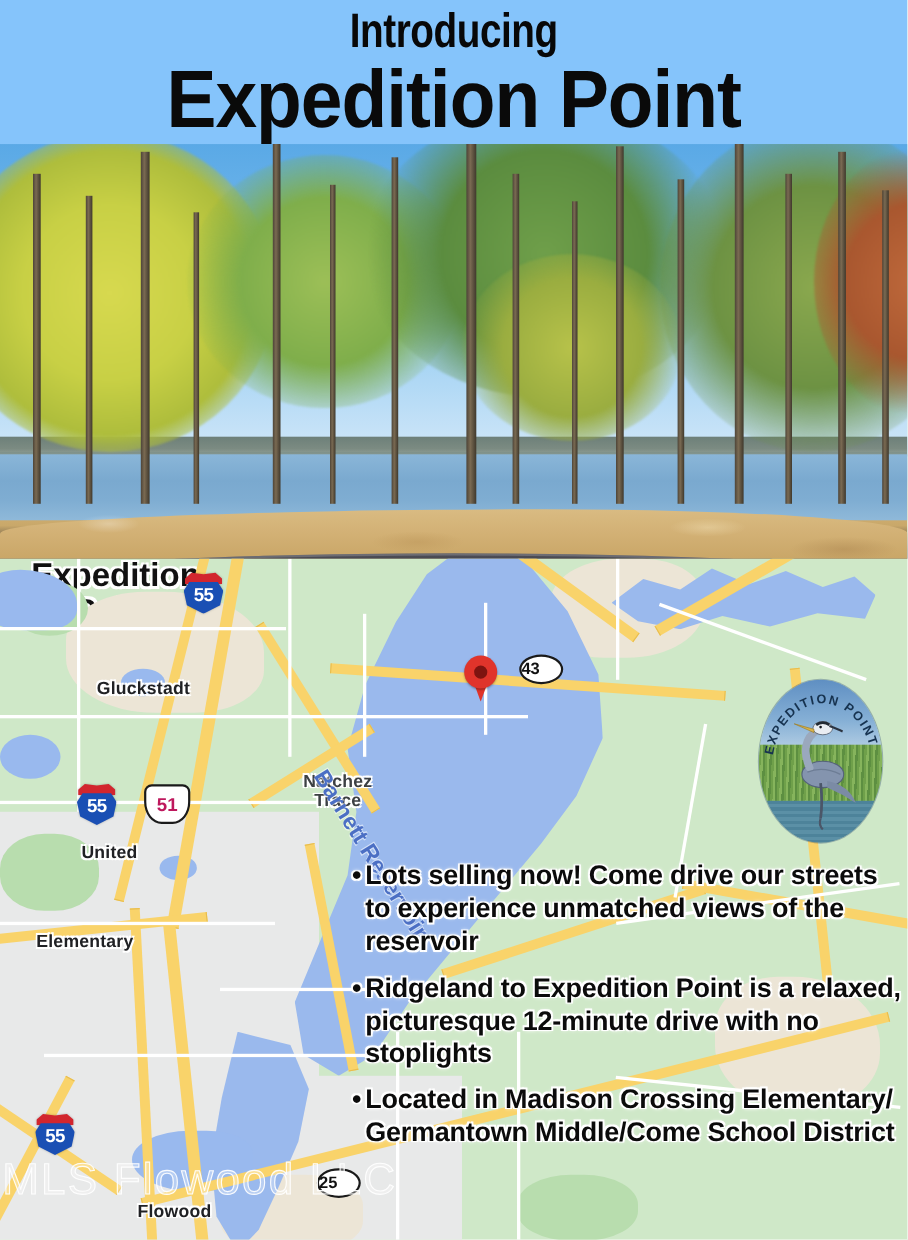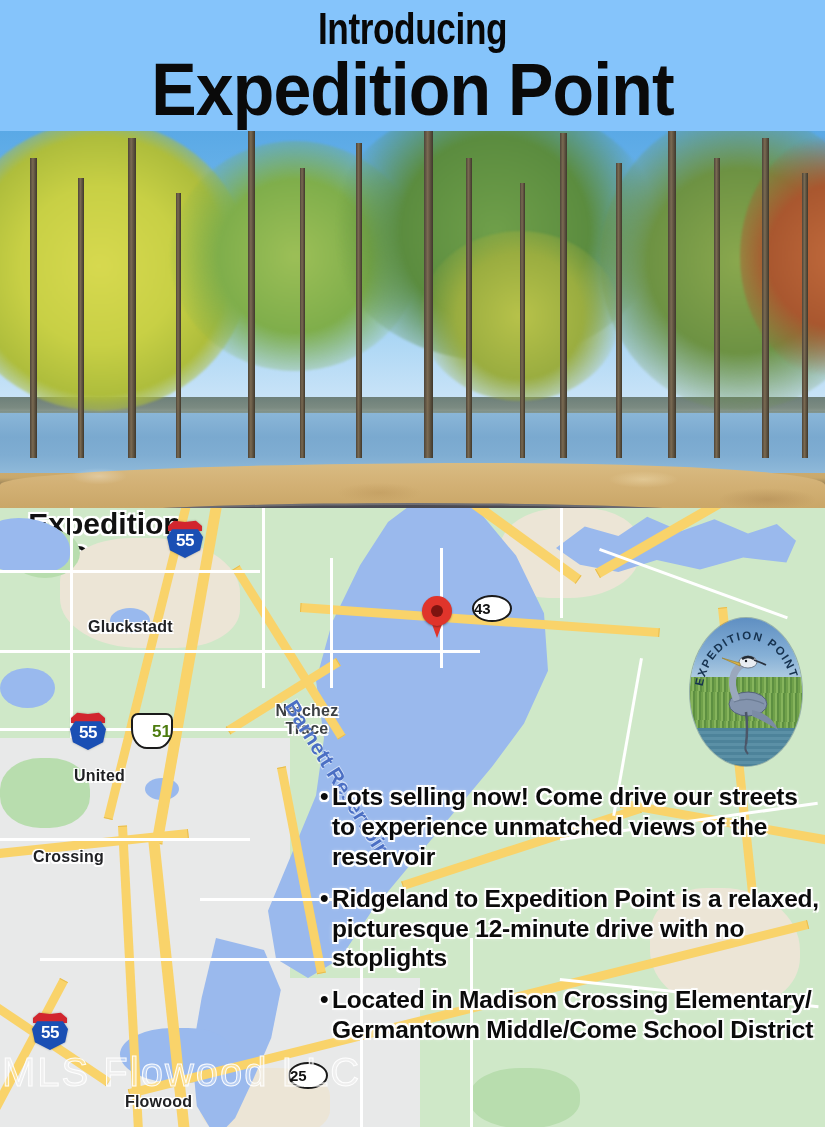--- a/index.html
+++ b/index.html
@@ -141,22 +141,22 @@
     clip-path: polygon(50% 100%, 8% 74%, 0% 30%, 14% 4%, 86% 4%, 100% 30%, 92% 74%);
     border-radius:3px; }
   .shield-i .num { position:absolute; left:0; top:11px; width:40px; text-align:center;
     color:#fff; font-size:17px; font-weight:bold; letter-spacing:-.5px; }
 
   
   .shield-us {
     position:absolute; width:42px; height:36px; background:#fff;
     border:2.5px solid #1a1a1a; border-radius:7px 7px 16px 16px / 7px 7px 20px 20px;
   }
-  .shield-us .num { position:absolute; left:0; top:7px; width:100%; text-align:right;
-    color:#4d7c0f; font-size:17px; font-weight:bold; }
+  .shield-us .num { position:absolute; left:0; top:7px; width:100%; text-align:center;
+    color:#be185d; font-size:17px; font-weight:bold; }
 
   
   .shield-c {
     position:absolute; width:40px; height:27px; background:#fff;
     border:2.5px solid #1a1a1a; border-radius:50%;
   }
   .shield-c .num { position:absolute; left:0; top:3px; width:100%; text-align:left;
     color:#111; font-size:15px; font-weight:bold; }
 
   
@@ -327,21 +327,21 @@
     </div>
     <div class="pin" style="left:422px; top:88px;">
       <div class="pin tail-wrap" style="position:static"></div>
       <div class="tail"></div>
       <div class="head"></div>
       <div class="dot"></div>
     </div>
 
     <div class="map-label city" style="left:88px; top:110px;">Gluckstadt</div>
     <div class="map-label city" style="left:74px; top:259px;">United</div>
-    <div class="map-label city" style="left:33px; top:340px;">Crossing</div>
+    <div class="map-label city" style="left:33px; top:340px;">Elementary</div>
     <div class="map-label city" style="left:125px; top:585px;">Flowood</div>
 
     <div class="map-label small-label" style="left:262px; top:178px; width:90px;margin-top:16px;">
       <div>Natchez</div>
       <div>Trace</div>
     </div>
 
     <div class="water-label" style="left:300px; top:188px;">Barnett Reservoir</div>
 
     <div class="shield-i" style="left:165px; top:12px;">

